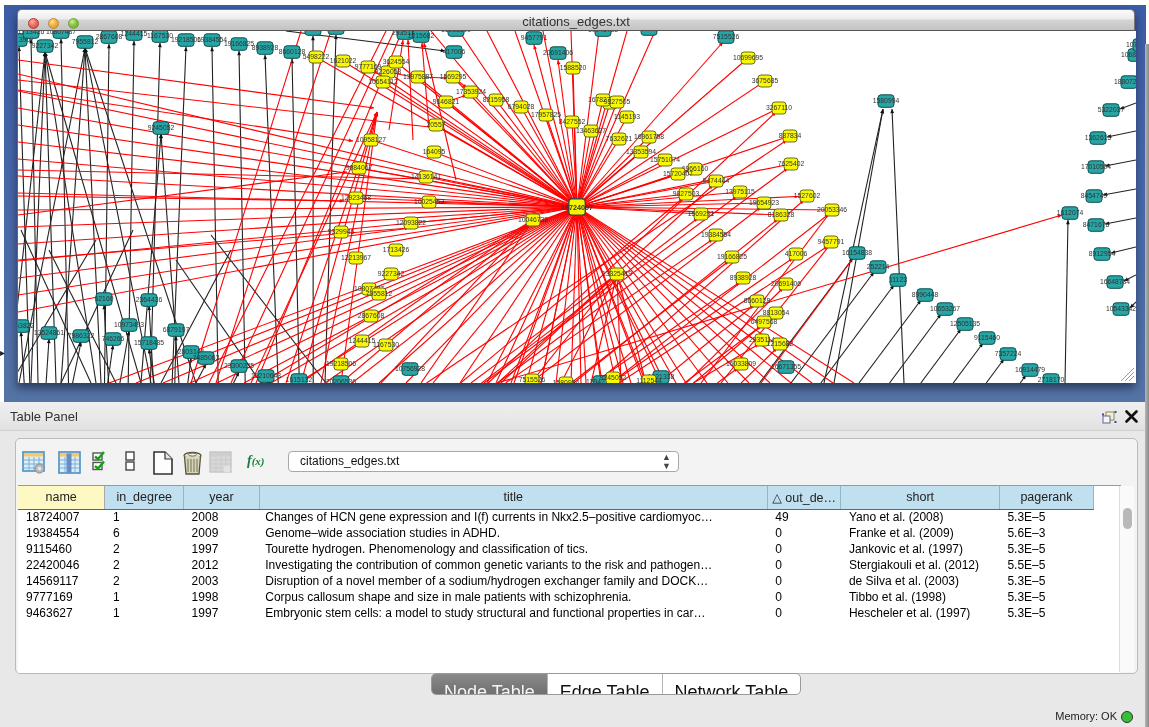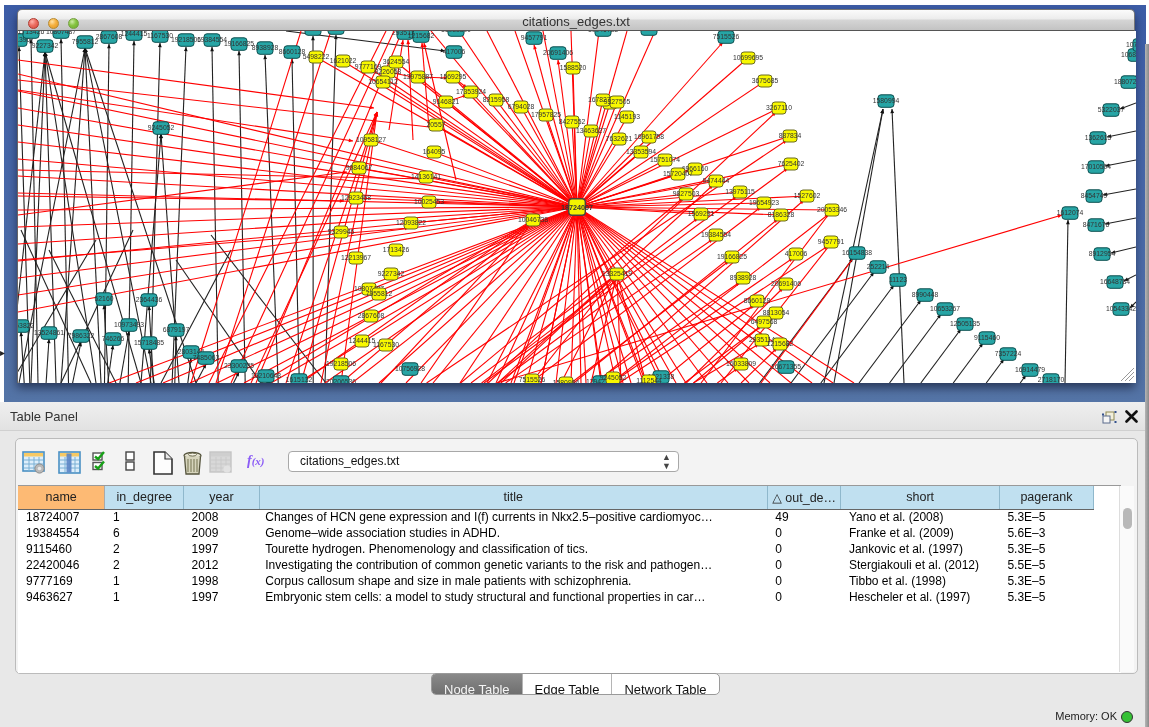--- a/index.html
+++ b/index.html
@@ -25,31 +25,31 @@
 .ticon{position:absolute;top:12px}
 #combo{position:absolute;left:272px;top:12px;width:391px;height:21px;background:#fff;
   border:1px solid #a8a8a8;border-radius:4px;font-size:12px;color:#111;
   line-height:19px;padding-left:11px}
 #combo .ar{position:absolute;right:7px;top:1px;font-size:9px;color:#444;line-height:9px}
 #tbl{position:absolute;left:2px;top:46px;width:1103px;height:188px;background:#fff;
   overflow:hidden;border-top:1px solid #999}
 table{border-collapse:collapse;table-layout:fixed;width:1076px;font-size:12px}
 th{height:23px;background:#c0e0f0;border-right:1px solid #8fb8cc;border-bottom:1px solid #666;
   font-weight:normal;font-size:12.5px;color:#222;text-align:center;overflow:hidden;white-space:nowrap}
-th.c0{background:#fdba74;border-right:1px solid #aaa}
+th.c0{background:#fef9c3;border-right:1px solid #aaa}
 td{height:16px;padding:0 3px 0 8px;white-space:nowrap;overflow:hidden;color:#000}
 td.c3{padding-left:6px}
 .c0{width:85px}.c1{width:77px}.c2{width:74px}.c3{width:497px}.c4{width:72px}
 .c5{width:155px}.c6{width:92px}
 #scrollbar{position:absolute;right:3px;top:47px;width:15px;height:186px;background:#fafafa;
   border-left:1px solid #ddd}
 #thumb{position:absolute;left:3px;top:22px;width:9px;height:21px;background:#b8b8b8;border-radius:5px}
 #tabs{position:absolute;left:431px;top:271px;height:22px;display:flex;
   border:1px solid #9a9a9a;border-radius:5px;overflow:hidden;background:#fff}
-.tab{font-size:13px;padding:8px 12px 0 12px;color:#111;border-right:1px solid #b5b5b5}
+.tab{font-size:18px;padding:8px 12px 0 12px;color:#111;border-right:1px solid #b5b5b5}
 .tab.sel{background:linear-gradient(180deg,#8a8a8a,#6f6f6f);color:#f5f5f5}
 .tab:last-child{border-right:none}
 #status{position:absolute;right:28px;top:308px;font-size:11px;color:#222}
 #gdot{position:absolute;right:-16px;top:1px;width:12px;height:12px;border-radius:50%;
   background:#35c135;border:1px solid #333}
 #redge{position:absolute;right:0;top:44px;width:4px;height:683px;
   background:linear-gradient(90deg,#b5b5b5,#8a8a8a)}
 #lnotch{position:absolute;left:0;top:347px;width:6px;height:12px;color:#222;font-size:10px;line-height:11px;overflow:hidden}
 </style></head><body>
 <div id="desk"></div>
@@ -843,21 +843,21 @@
       <path d="M7 8v13 M10 8v13 M13 8v13 M16 8v13" stroke="#8c8a6a" stroke-width="1.3"></path>
       <ellipse cx="11.5" cy="3.6" rx="4" ry="1.5" fill="#f4f2e4" stroke="#6a684d"></ellipse>
     </svg>
     <svg class="ticon" style="left:193px;opacity:0.45" width="24" height="23" viewBox="0 0 24 23">
       <rect x="1" y="1" width="21" height="20" fill="#b9b9b9" stroke="#8a8a8a" stroke-width="1.4"></rect>
       <rect x="2" y="2" width="19" height="3.5" fill="#a5a5a5"></rect>
       <path d="M2 9h19 M2 13h19 M2 17h19 M7 6v15 M12 6v15 M17 6v15" stroke="#999" stroke-width="1"></path>
       <circle cx="18" cy="18" r="3.6" fill="#cfcfcf"></circle>
     </svg>
     <div class="ticon" style="left:231px;top:14px;position:absolute;font-size:14px;
-      font-style:italic;color:#8b5cf6;font-weight:bold;font-family:'Liberation Serif',serif">f<span style="font-size:11px">(x)</span></div>
+      font-style:italic;color:#15803d;font-weight:bold;font-family:'Liberation Serif',serif">f<span style="font-size:11px">(x)</span></div>
     <div id="combo">citations_edges.txt<div class="ar">▲<br>▼</div></div>
     <div id="tbl">
       <table>
       <tbody>
             <tr>
               <th class="c0">name</th>
               <th class="c1">in_degree</th>
               <th class="c2">year</th>
       <th class="c3">title</th>
               <th class="c4">△ out_de…</th>
@@ -894,20 +894,29 @@
             <tr>
               <td class="c0">22420046</td>
               <td class="c1">2</td>
               <td class="c2">2012</td>
               <td class="c3">Investigating the contribution of common genetic variants to the risk and pathogen…</td>
               <td class="c4">0</td>
               <td class="c5">Stergiakouli et al. (2012)</td>
               <td class="c6">5.5E–5</td>
             </tr>
             <tr>
+              <td class="c0">14569117</td>
+              <td class="c1">2</td>
+              <td class="c2">2003</td>
+              <td class="c3">Disruption of a novel member of a sodium/hydrogen exchanger family and DOCK…</td>
+              <td class="c4">0</td>
+              <td class="c5">de Silva et al. (2003)</td>
+              <td class="c6">5.3E–5</td>
+            </tr>
+            <tr>
               <td class="c0">9777169</td>
               <td class="c1">1</td>
               <td class="c2">1998</td>
               <td class="c3">Corpus callosum shape and size in male patients with schizophrenia.</td>
               <td class="c4">0</td>
               <td class="c5">Tibbo et al. (1998)</td>
               <td class="c6">5.3E–5</td>
             </tr>
             <tr>
               <td class="c0">9463627</td>

